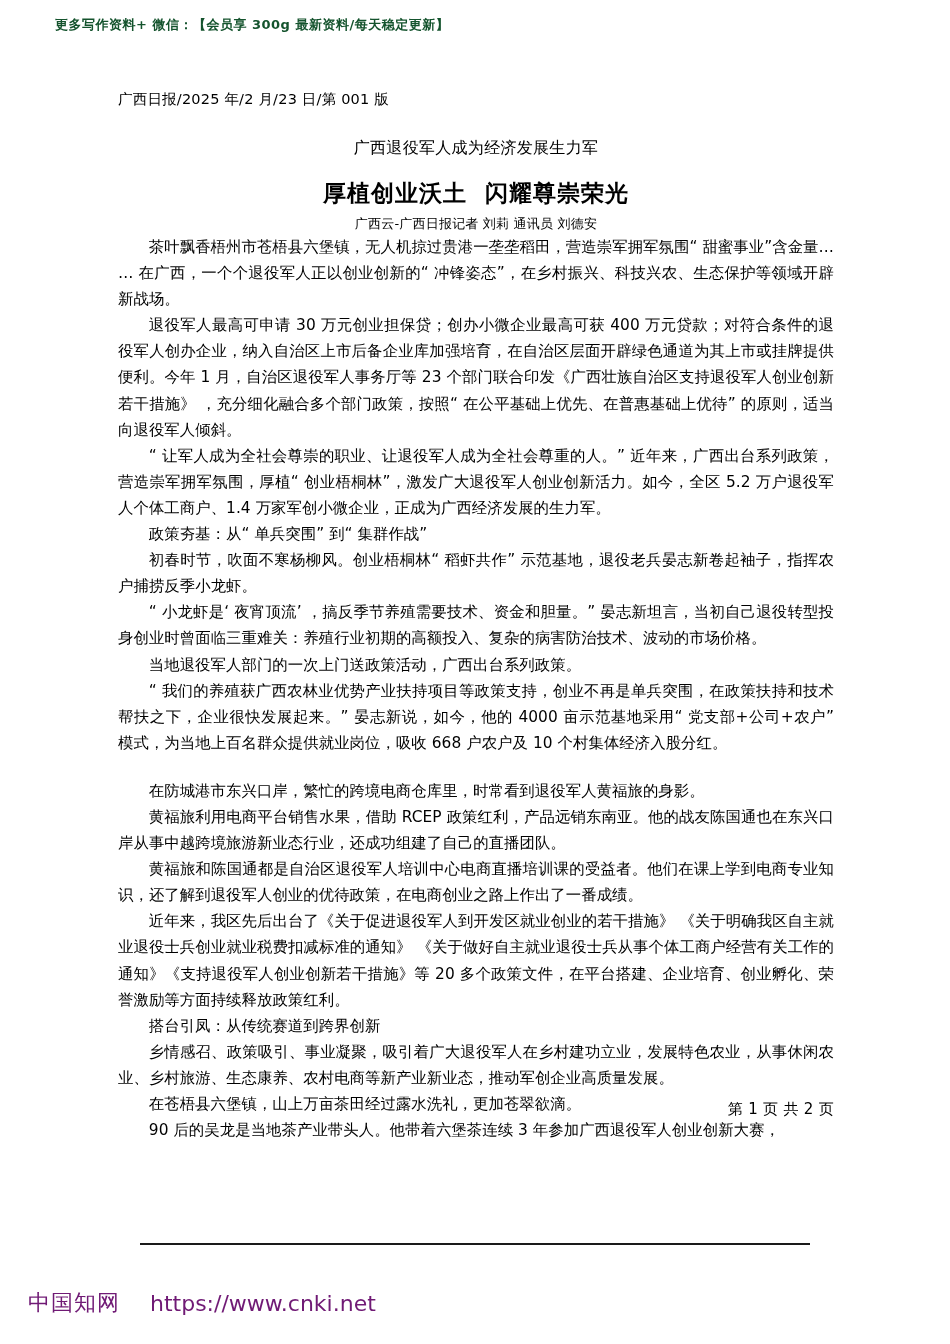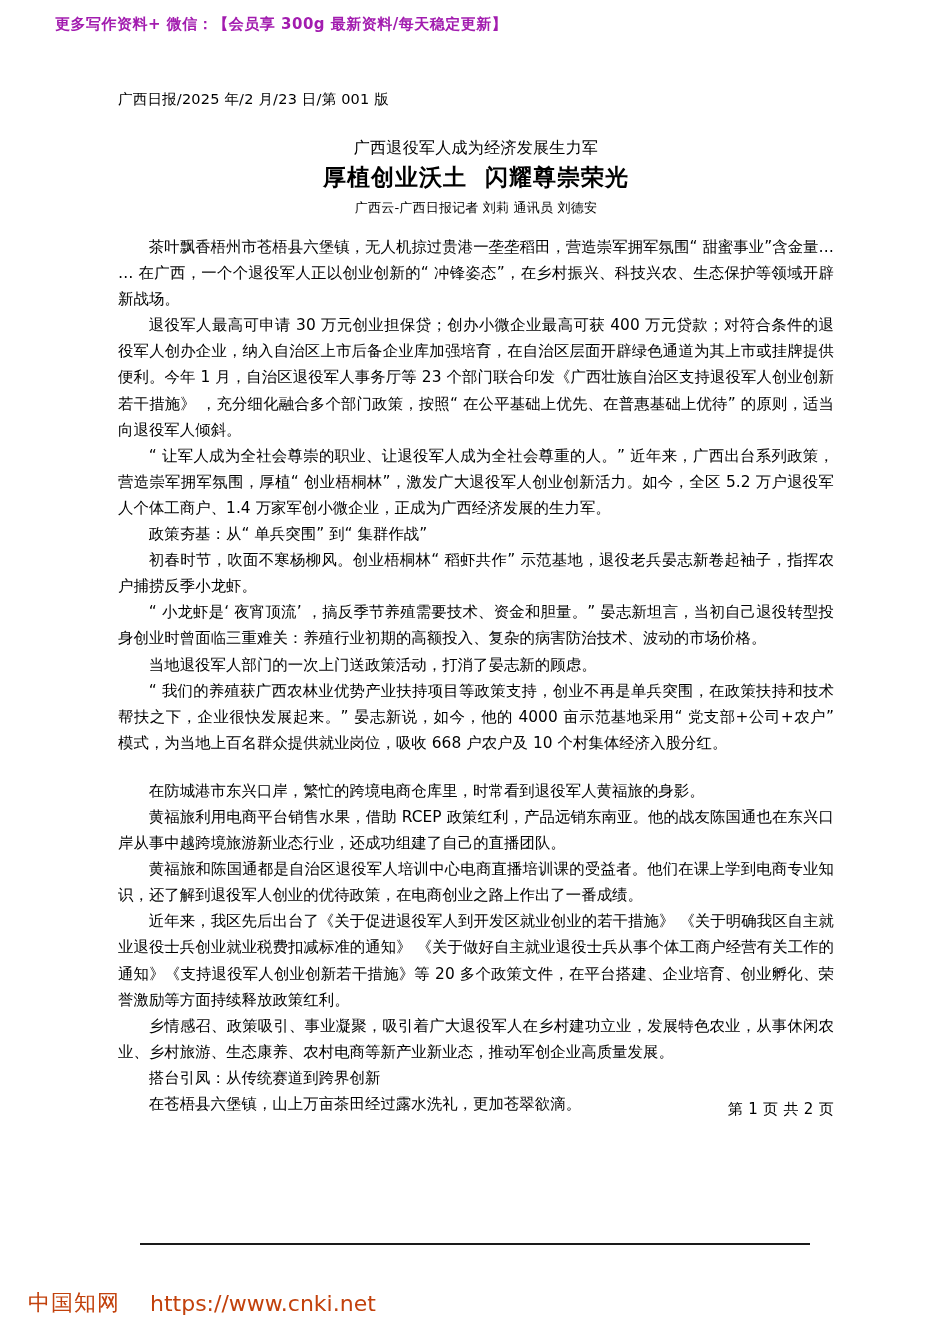--- a/index.html
+++ b/index.html
@@ -20,23 +20,23 @@
   .promo-banner {
     position: absolute;
     left: 0;
     top: 14px;
     width: 950px;
     text-align: left;
     padding-left: 55px;
     box-sizing: border-box;
   }
   .promo-text {
-    font-size: 15px;
+    font-size: 13px;
     font-weight: bold;
-    color: #a21caf;
+    color: #14532d;
     letter-spacing: 0.5px;
     white-space: nowrap;
     display: inline-block;
   }
 
   
   .doc-page {
     position: absolute;
     left: 0;
     top: 0;
@@ -63,21 +63,21 @@
   .subtitle {
     font-size: 16px;
     line-height: 24px;
     letter-spacing: 0.3px;
   }
   .main-title {
     font-size: 23px;
     font-weight: bold;
     line-height: 33px;
     letter-spacing: 1px;
-    margin-top: 1px;
+    margin-top: 17px;
   }
   .main-title .title-gap {
     display: inline-block;
     width: 18px;
   }
   .byline {
     font-size: 13px;
     line-height: 25px;
     letter-spacing: 0.2px;
     margin-top: 1px;
@@ -123,21 +123,21 @@
     border-top: 2px solid #1a1a1a;
   }
 
   .cnki-watermark {
     position: absolute;
     left: 28px;
     top: 1288px;
     display: flex;
     align-items: center;
     gap: 30px;
-    color: #c2410c;
+    color: #701a75;
   }
   .cnki-logo {
     font-size: 22px;
     letter-spacing: 1px;
     white-space: nowrap;
   }
   .cnki-url {
     font-size: 22px;
     letter-spacing: 0px;
     white-space: nowrap;
@@ -162,29 +162,30 @@
     <div class="byline">广西云-广西日报记者 刘莉 通讯员 刘德安</div>
   </div>
 
   <div class="body-text">
     <p class="para">茶叶飘香梧州市苍梧县六堡镇，无人机掠过贵港一垄垄稻田，营造崇军拥军氛围“ 甜蜜事业”含金量… … 在广西，一个个退役军人正以创业创新的“ 冲锋姿态”，在乡村振兴、科技兴农、生态保护等领域开辟新战场。</p>
     <p class="para">退役军人最高可申请 30 万元创业担保贷；创办小微企业最高可获 400 万元贷款；对符合条件的退役军人创办企业，纳入自治区上市后备企业库加强培育，在自治区层面开辟绿色通道为其上市或挂牌提供便利。今年 1 月，自治区退役军人事务厅等 23 个部门联合印发《广西壮族自治区支持退役军人创业创新若干措施》 ，充分细化融合多个部门政策，按照“ 在公平基础上优先、在普惠基础上优待” 的原则，适当向退役军人倾斜。</p>
     <p class="para">“ 让军人成为全社会尊崇的职业、让退役军人成为全社会尊重的人。” 近年来，广西出台系列政策，营造崇军拥军氛围，厚植“ 创业梧桐林”，激发广大退役军人创业创新活力。如今，全区 5.2 万户退役军人个体工商户、1.4 万家军创小微企业，正成为广西经济发展的生力军。</p>
     <p class="para">政策夯基：从“ 单兵突围” 到“ 集群作战”</p>
     <p class="para">初春时节，吹面不寒杨柳风。创业梧桐林“ 稻虾共作” 示范基地，退役老兵晏志新卷起袖子，指挥农户捕捞反季小龙虾。</p>
     <p class="para">“ 小龙虾是‘ 夜宵顶流’ ，搞反季节养殖需要技术、资金和胆量。” 晏志新坦言，当初自己退役转型投身创业时曾面临三重难关：养殖行业初期的高额投入、复杂的病害防治技术、波动的市场价格。</p>
-    <p class="para">当地退役军人部门的一次上门送政策活动，打消了晏志新的顾虑。</p>
+    <p class="para">当地退役军人部门的一次上门送政策活动，广西出台系列政策。</p>
     <p class="para">“ 我们的养殖获广西农林业优势产业扶持项目等政策支持，创业不再是单兵突围，在政策扶持和技术帮扶之下，企业很快发展起来。” 晏志新说，如今，他的 4000 亩示范基地采用“ 党支部+公司+农户” 模式，为当地上百名群众提供就业岗位，吸收 668 户农户及 10 个村集体经济入股分红。</p>
     <p class="para no-indent-gap">在防城港市东兴口岸，繁忙的跨境电商仓库里，时常看到退役军人黄福旅的身影。</p>
     <p class="para">黄福旅利用电商平台销售水果，借助 RCEP 政策红利，产品远销东南亚。他的战友陈国通也在东兴口岸从事中越跨境旅游新业态行业，还成功组建了自己的直播团队。</p>
     <p class="para">黄福旅和陈国通都是自治区退役军人培训中心电商直播培训课的受益者。他们在课上学到电商专业知识，还了解到退役军人创业的优待政策，在电商创业之路上作出了一番成绩。</p>
     <p class="para">近年来，我区先后出台了《关于促进退役军人到开发区就业创业的若干措施》 《关于明确我区自主就业退役士兵创业就业税费扣减标准的通知》 《关于做好自主就业退役士兵从事个体工商户经营有关工作的通知》《支持退役军人创业创新若干措施》等 20 多个政策文件，在平台搭建、企业培育、创业孵化、荣誉激励等方面持续释放政策红利。</p>
+    <p class="para">搭台引凤：从传统赛道到跨界创新</p>
     <p class="para">乡情感召、政策吸引、事业凝聚，吸引着广大退役军人在乡村建功立业，发展特色农业，从事休闲农业、乡村旅游、生态康养、农村电商等新产业新业态，推动军创企业高质量发展。</p>
-    <p class="para">搭台引凤：从传统赛道到跨界创新</p>
     <p class="para">在苍梧县六堡镇，山上万亩茶田经过露水洗礼，更加苍翠欲滴。</p>
+    <p class="para">90 后的吴龙是当地茶产业带头人。他带着六堡茶连续 3 年参加广西退役军人创业创新大赛，</p>
   </div>
 
   <div class="page-footer">第 1 页 共 2 页</div>
 
   <div class="footer-rule"></div>
 
   <div class="cnki-watermark">
     <span class="cnki-logo">中国知网</span>
     <span class="cnki-url">https://www.cnki.net</span>
   </div>

